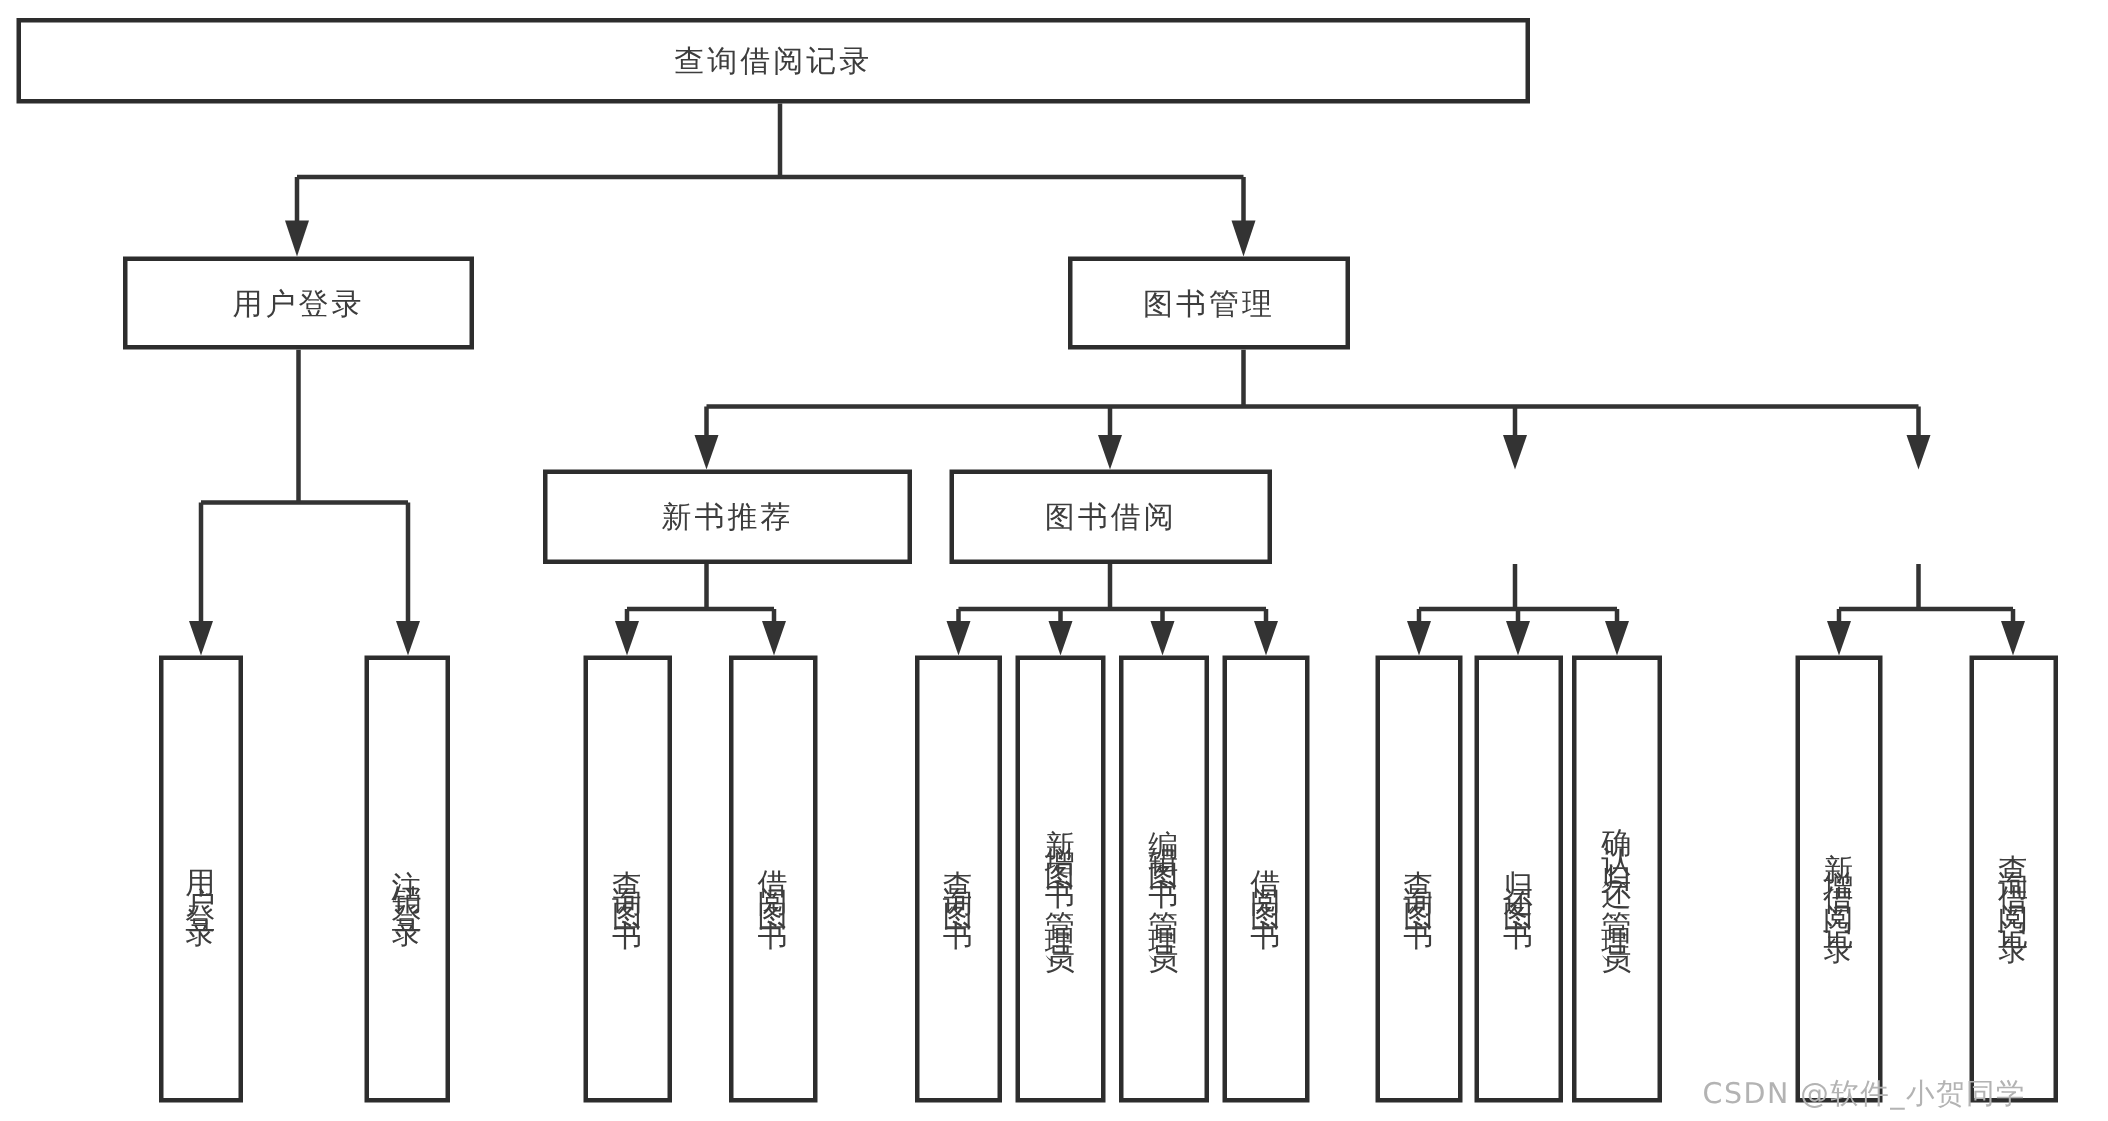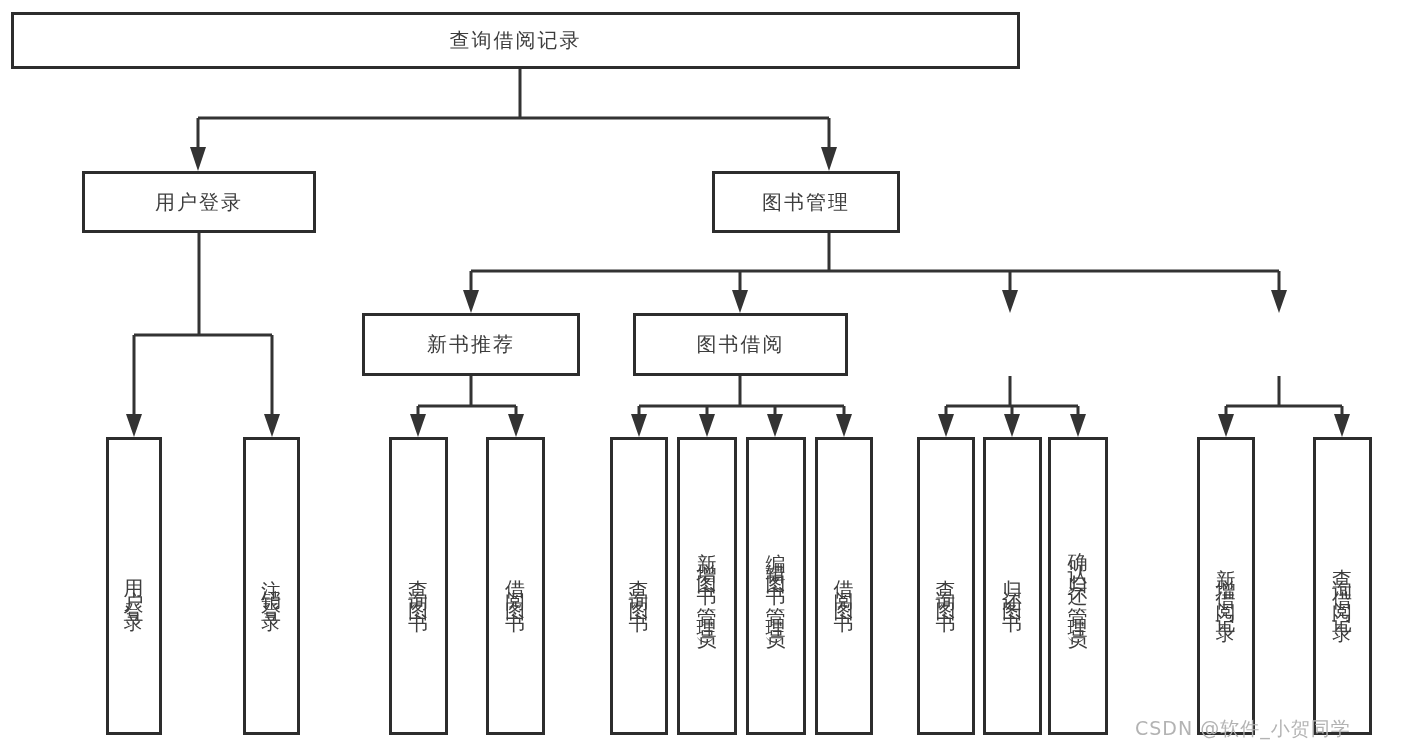--- a/index.html
+++ b/index.html
@@ -27,21 +27,21 @@
     writing-mode:vertical-rl;
     text-orientation:mixed;
     font-size:20px;
     letter-spacing:11px;
     line-height:1;
   }
   
   .n-root{left:11px;top:12px;width:1009px;height:57px;}
   .n-userlogin{left:82px;top:171px;width:234px;height:62px;}
   .n-bookmgmt{left:712px;top:171px;width:188px;height:62px;}
-  .n-g1{left:362px;top:313px;width:218px;height:63px;}
+  .n-g1{left:362px;top:313px;width:246px;height:63px;}
   .n-g2{left:633px;top:313px;width:215px;height:63px;}
   .n-g3{left:903px;top:313px;width:215px;height:63px;}
   .n-g4{left:1173px;top:313px;width:212px;height:63px;}
   .n-l1{left:106px;top:437px;width:56px;height:298px;}
   .n-l2{left:243px;top:437px;width:57px;height:298px;}
   .n-l3{left:389px;top:437px;width:59px;height:298px;}
   .n-l4{left:486px;top:437px;width:59px;height:298px;}
   .n-l5{left:610px;top:437px;width:58px;height:298px;}
   .n-l6{left:677px;top:437px;width:60px;height:298px;}
   .n-l7{left:746px;top:437px;width:60px;height:298px;}

